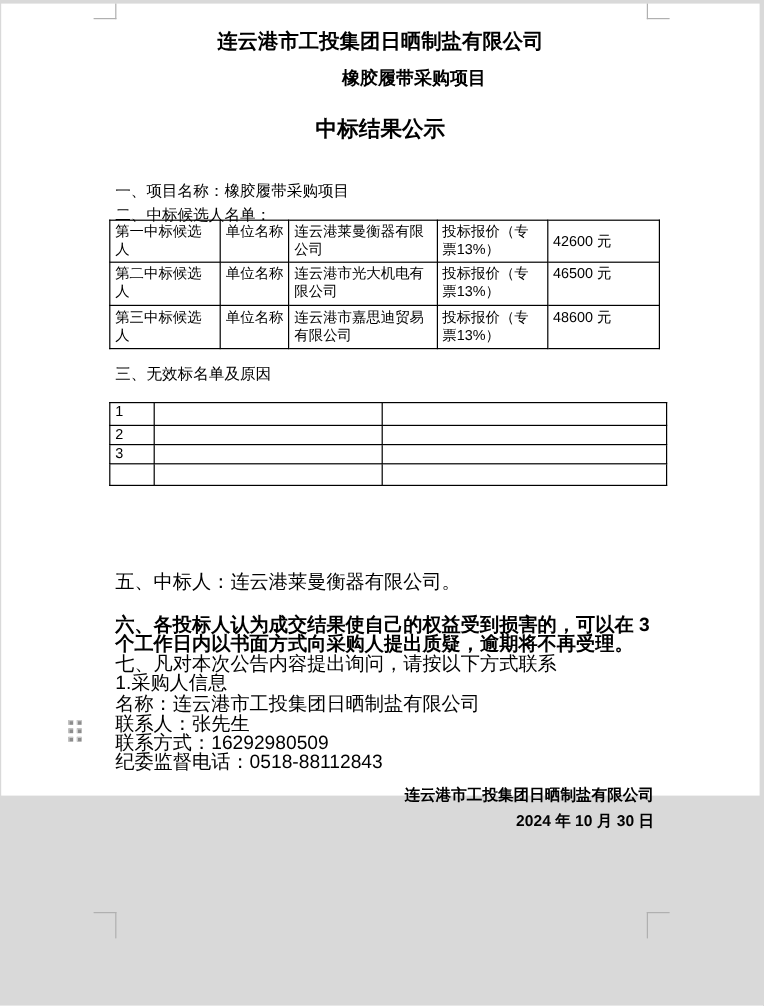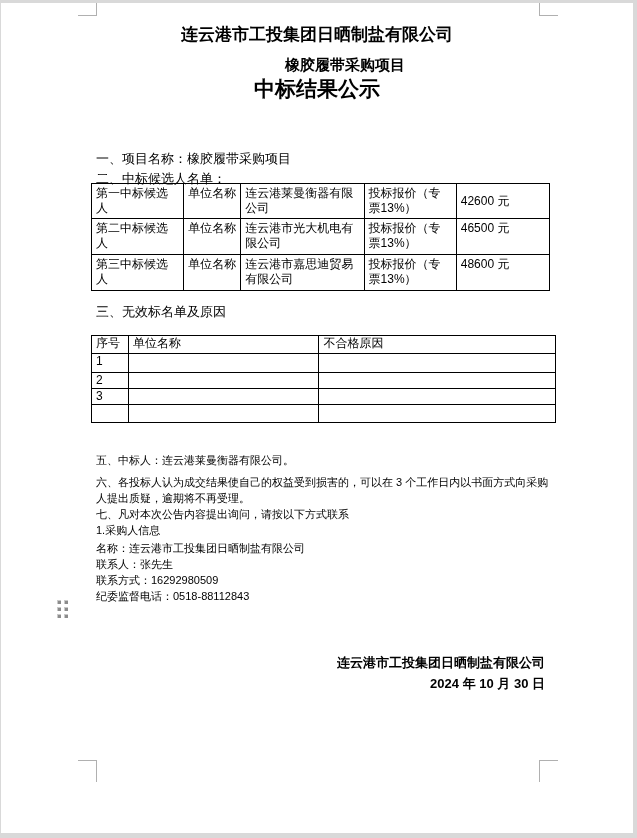--- a/index.html
+++ b/index.html
@@ -3,46 +3,46 @@
 <meta charset="utf-8">
 <style>
   html,body{margin:0;padding:0;}
   body{
     width:637px;height:838px;position:relative;overflow:hidden;
     background:#d9d9d9;
     font-family:"Liberation Sans","DejaVu Sans",sans-serif;
     color:#000;
   }
   .page{
-    position:absolute;left:1px;top:3px;width:632px;height:830px;
+    position:absolute;left:1px;top:3px;width:632px;height:660px;
     background:#ffffff;
   }
   
   .cm{position:absolute;background:#b0b0b0;}
   
   .title{position:absolute;left:0;width:100%;text-align:center;font-weight:bold;white-space:nowrap;}
   .t1{top:20px;font-size:17px;}
   .t2{top:53px;font-size:15px;padding-left:28px;}
-  .t3{top:72px;font-size:21px;}
+  .t3{top:92px;font-size:18px;}
   
   .sec{position:absolute;left:95px;font-size:13px;white-space:nowrap;}
   .sec1{top:147px;}
   .sec2{top:167px;}
   .sec3{top:300px;}
   
   table{border-collapse:collapse;table-layout:fixed;position:absolute;left:90px;}
   td,th{border:1px solid #000;font-size:12px;font-weight:normal;text-align:left;
         vertical-align:top;padding:2px 4px;line-height:15px;overflow:hidden;word-break:break-all;}
   .tbl1{top:180px;width:459px;}
   .tbl2{top:332px;width:465px;}
   .tbl2 td,.tbl2 th{line-height:13px;padding:1px 4px;}
   
-  .paras{position:absolute;left:95px;top:449px;width:460px;font-size:11px;line-height:16px;}
+  .paras{position:absolute;left:95px;top:475px;width:460px;font-size:16px;line-height:16px;}
   .para{margin:0;word-break:break-all;}
-  .para.gap6{margin-top:6px;}
+  .para.gap6{margin-top:20px;font-weight:bold;}
   .para.gap2{margin-top:2px;}
   
   .dots{position:absolute;left:56px;top:597px;width:11px;height:18px;
         display:grid;grid-template-columns:4px 4px;grid-template-rows:4px 4px 4px;gap:3px;}
   .dots span{background:#8c8c8c;box-shadow:inset 1px 1px 0 #c9c9c9;}
   
   .footer{position:absolute;right:88px;top:649px;text-align:right;
           font-size:13px;font-weight:bold;line-height:21px;white-space:nowrap;}
 </style>
 </head>
@@ -101,25 +101,20 @@
 
   <div class="sec sec3">三、无效标名单及原因</div>
 
   <table class="tbl2">
     <colgroup>
       <col style="width:37px;">
         <col style="width:190px;">
         <col style="width:236px;">
     </colgroup>
     <tbody>
-      <tr style="height:18px;">
-        <th>序号</th>
-        <th>单位名称</th>
-        <th>不合格原因</th>
-      </tr>
       <tr style="height:19px;">
         <td>1</td>
         <td></td>
         <td></td>
       </tr>
       <tr style="height:16px;">
         <td>2</td>
         <td></td>
         <td></td>
       </tr>

